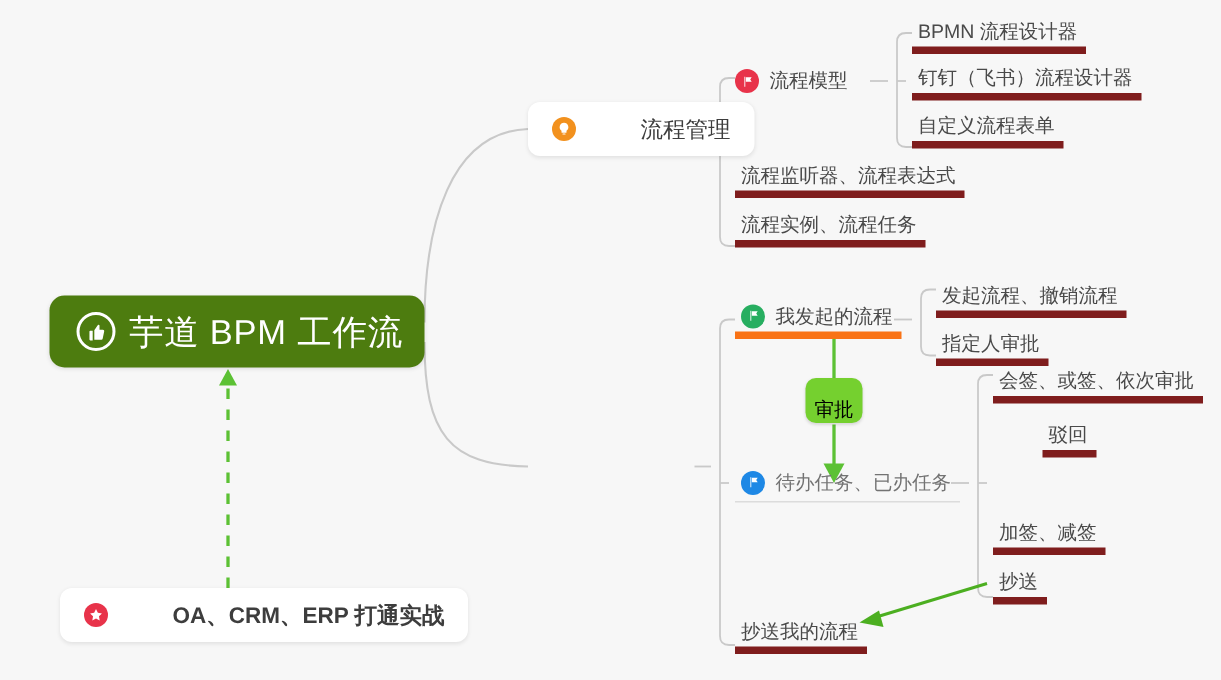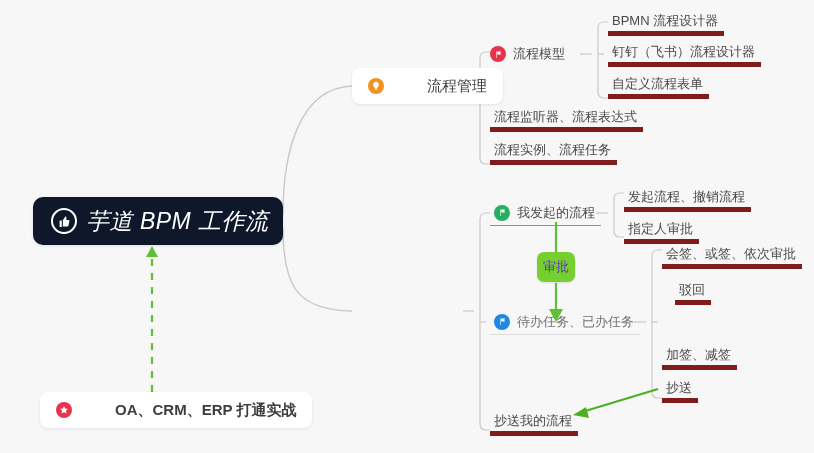--- a/index.html
+++ b/index.html
@@ -10,29 +10,28 @@
     overflow:hidden;
     position:relative;
   }
   #canvas{position:absolute;left:0;top:0;width:814px;height:453px;}
   svg.links{position:absolute;left:0;top:0;width:814px;height:453px;pointer-events:none;}
 
   .node{position:absolute;box-sizing:border-box;white-space:nowrap;}
 
   
   .root{
-    background:#0f172a;
+    background:#4d7c0f;
     color:#ffffff;
     border-radius:10px;
     padding:0 18px;
     height:48px;
     display:flex;align-items:center;
     font-size:23px;
     box-shadow:0 1px 3px rgba(0,0,0,.10);
-    font-style:italic;
   }
   .root .label{letter-spacing:.5px;}
 
   
   .card{
     background:#ffffff;
     border-radius:8px;
     height:36px;
     display:flex;align-items:center;
     padding:0 16px;
@@ -48,25 +47,25 @@
     height:26px;
     font-size:13px;
     color:#4a4a4a;
     border-bottom:5px solid #7f1d1d;
     padding:0 6px 0 4px;
   }
 
   
   .badge{
     background:#75d02f;
-    color:#6d28d9;
+    color:#000000;
     border-radius:7px;
     font-size:13px;
     height:30px;width:38px;
-    display:flex;align-items:center;justify-content:center;
+    display:flex;align-items:flex-end;justify-content:center;
     box-shadow:0 1px 2px rgba(0,0,0,.12);
     font-family:Liberation Mono, monospace;
   }
 
   
   .ico{
     width:16px;height:16px;border-radius:50%;
     display:inline-flex;align-items:center;justify-content:center;
     flex:0 0 auto;margin-right:7px;
   }
@@ -162,21 +161,21 @@
   </div>
 
   <div class="node leaf" style="left:490px;top:106px;">
     <span>流程监听器、流程表达式</span>
   </div>
   <div class="node leaf" style="left:490px;top:139px;">
     <span>流程实例、流程任务</span>
   </div>
 
 
-  <div class="node" style="left:490px;top:200px;display:flex;align-items:center;height:26px;font-size:13px;color:#4a4a4a;border-bottom:1px solid #f97316;padding:0 6px 0 4px;">
+  <div class="node" style="left:490px;top:200px;display:flex;align-items:center;height:26px;font-size:13px;color:#4a4a4a;border-bottom:5px solid #f97316;padding:0 6px 0 4px;">
     <span class="ico ico-greenflag">
       <svg width="9" height="9" viewBox="0 0 24 24" fill="#ffffff">
         <path d="M6 3h1.6v18H6z"></path>
           <path d="M8.6 4h10.4l-2.6 4 2.6 4H8.6z"></path>
       </svg>
     </span>
     <span>我发起的流程</span>
   </div>
 
   <div class="node leaf" style="left:624px;top:186px;">
@@ -196,21 +195,21 @@
         <path d="M6 3h1.6v18H6z"></path>
           <path d="M8.6 4h10.4l-2.6 4 2.6 4H8.6z"></path>
       </svg>
     </span>
     <span>待办任务、已办任务</span>
   </div>
 
   <div class="node leaf" style="left:662px;top:243px;">
     <span>会签、或签、依次审批</span>
   </div>
-  <div class="node leaf" style="left:675px;top:279px;">
+  <div class="node leaf" style="left:695px;top:279px;">
     <span>驳回</span>
   </div>
   <div class="node leaf" style="left:662px;top:344px;">
     <span>加签、减签</span>
   </div>
   <div class="node leaf" style="left:662px;top:377px;">
     <span>抄送</span>
   </div>
 
   <div class="node leaf" style="left:490px;top:410px;">

